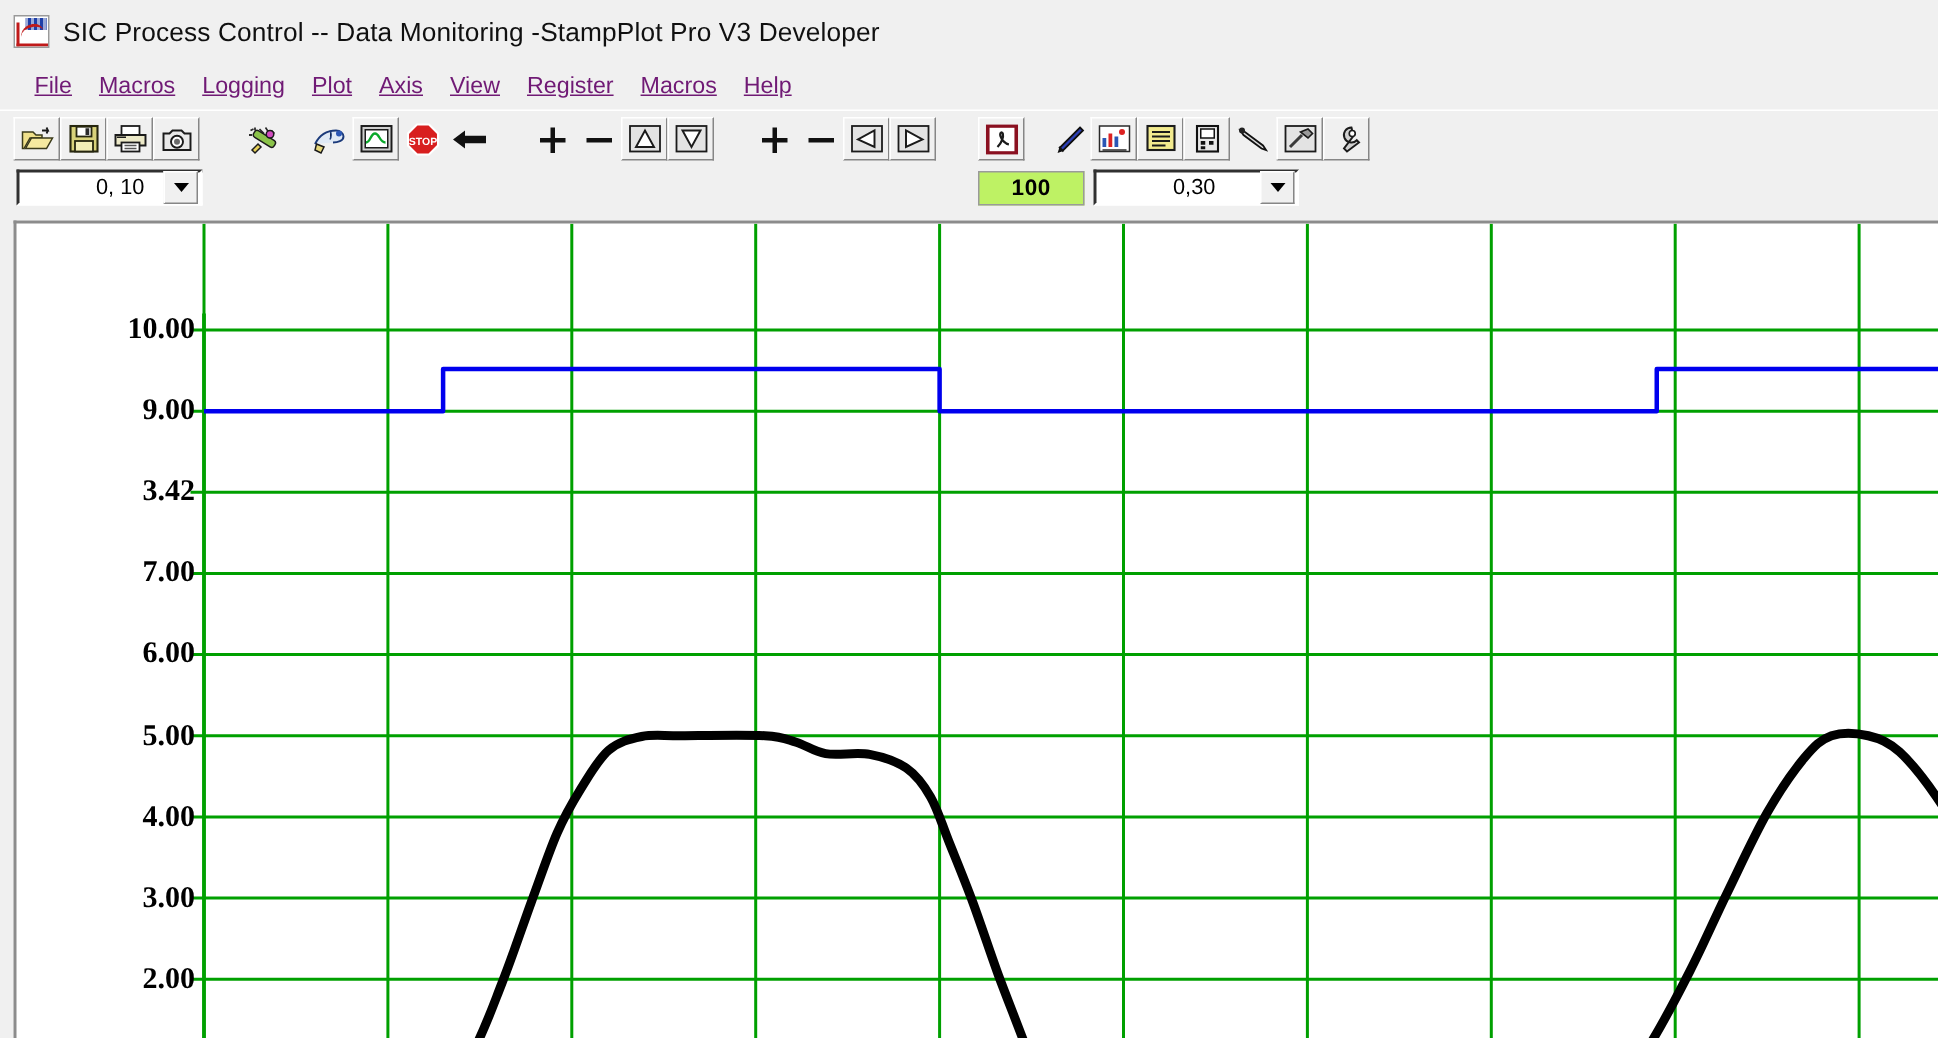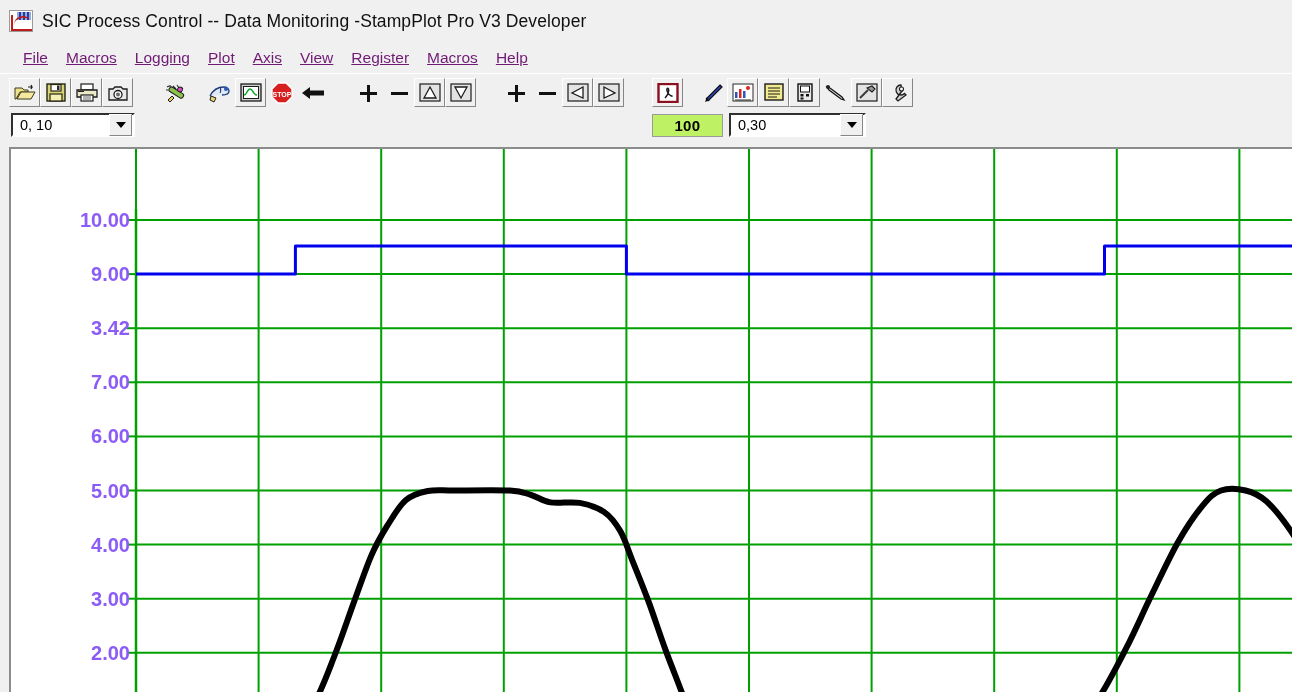--- a/index.html
+++ b/index.html
@@ -63,21 +63,21 @@
   .tbtn svg{display:block;}
 
   
   .toolbar2{
     position:absolute;left:0;top:110px;width:1292px;height:32px;background:#f0f0f0;
   }
   .combo{
     position:absolute;height:24px;background:#ffffff;
     border:2px inset #c8c8c8;border-top-color:#848484;border-left-color:#848484;
     border-right-color:#ffffff;border-bottom-color:#ffffff;
-    box-sizing:border-box;display:flex;align-items:center;
+    box-sizing:border-box;display:flex;align-items:center;padding-left:44px;
   }
   .combo .cval{
     flex:1;font-size:14.5px;color:#000;padding-left:7px;white-space:nowrap;overflow:hidden;
   }
   .combo .carrow{
     width:21px;height:20px;margin-right:1px;flex:0 0 auto;
     background:#f0f0f0;border-top:1px solid #ffffff;border-left:1px solid #ffffff;
     border-right:1px solid #868686;border-bottom:1px solid #868686;
     display:flex;align-items:center;justify-content:center;
   }
@@ -101,23 +101,23 @@
 
   
   .plotpanel{
     position:absolute;left:9px;top:147px;width:1283px;height:545px;
     background:#ffffff;
     border-left:2px solid #8c8c8c;border-top:2px solid #8c8c8c;
     box-sizing:border-box;overflow:hidden;
   }
   .plotsvg{position:absolute;left:0;top:0;}
   .ylabel{
-    position:absolute;right:0;font-size:20px;font-weight:bold;color:#8b5cf6;
+    position:absolute;right:0;font-size:20px;font-weight:bold;color:#000000;
     text-align:right;white-space:nowrap;transform:translateY(-50%);
-    font-family:Liberation Sans, sans-serif;
+    font-family:Liberation Serif, serif;
   }
   .ylabel-wrap{position:absolute;left:0;top:0;width:119px;height:545px;}
 </style>
 </head>
 <body>
 
 <div class="app">
 
   <div class="titlebar">
     <div class="app-icon">

